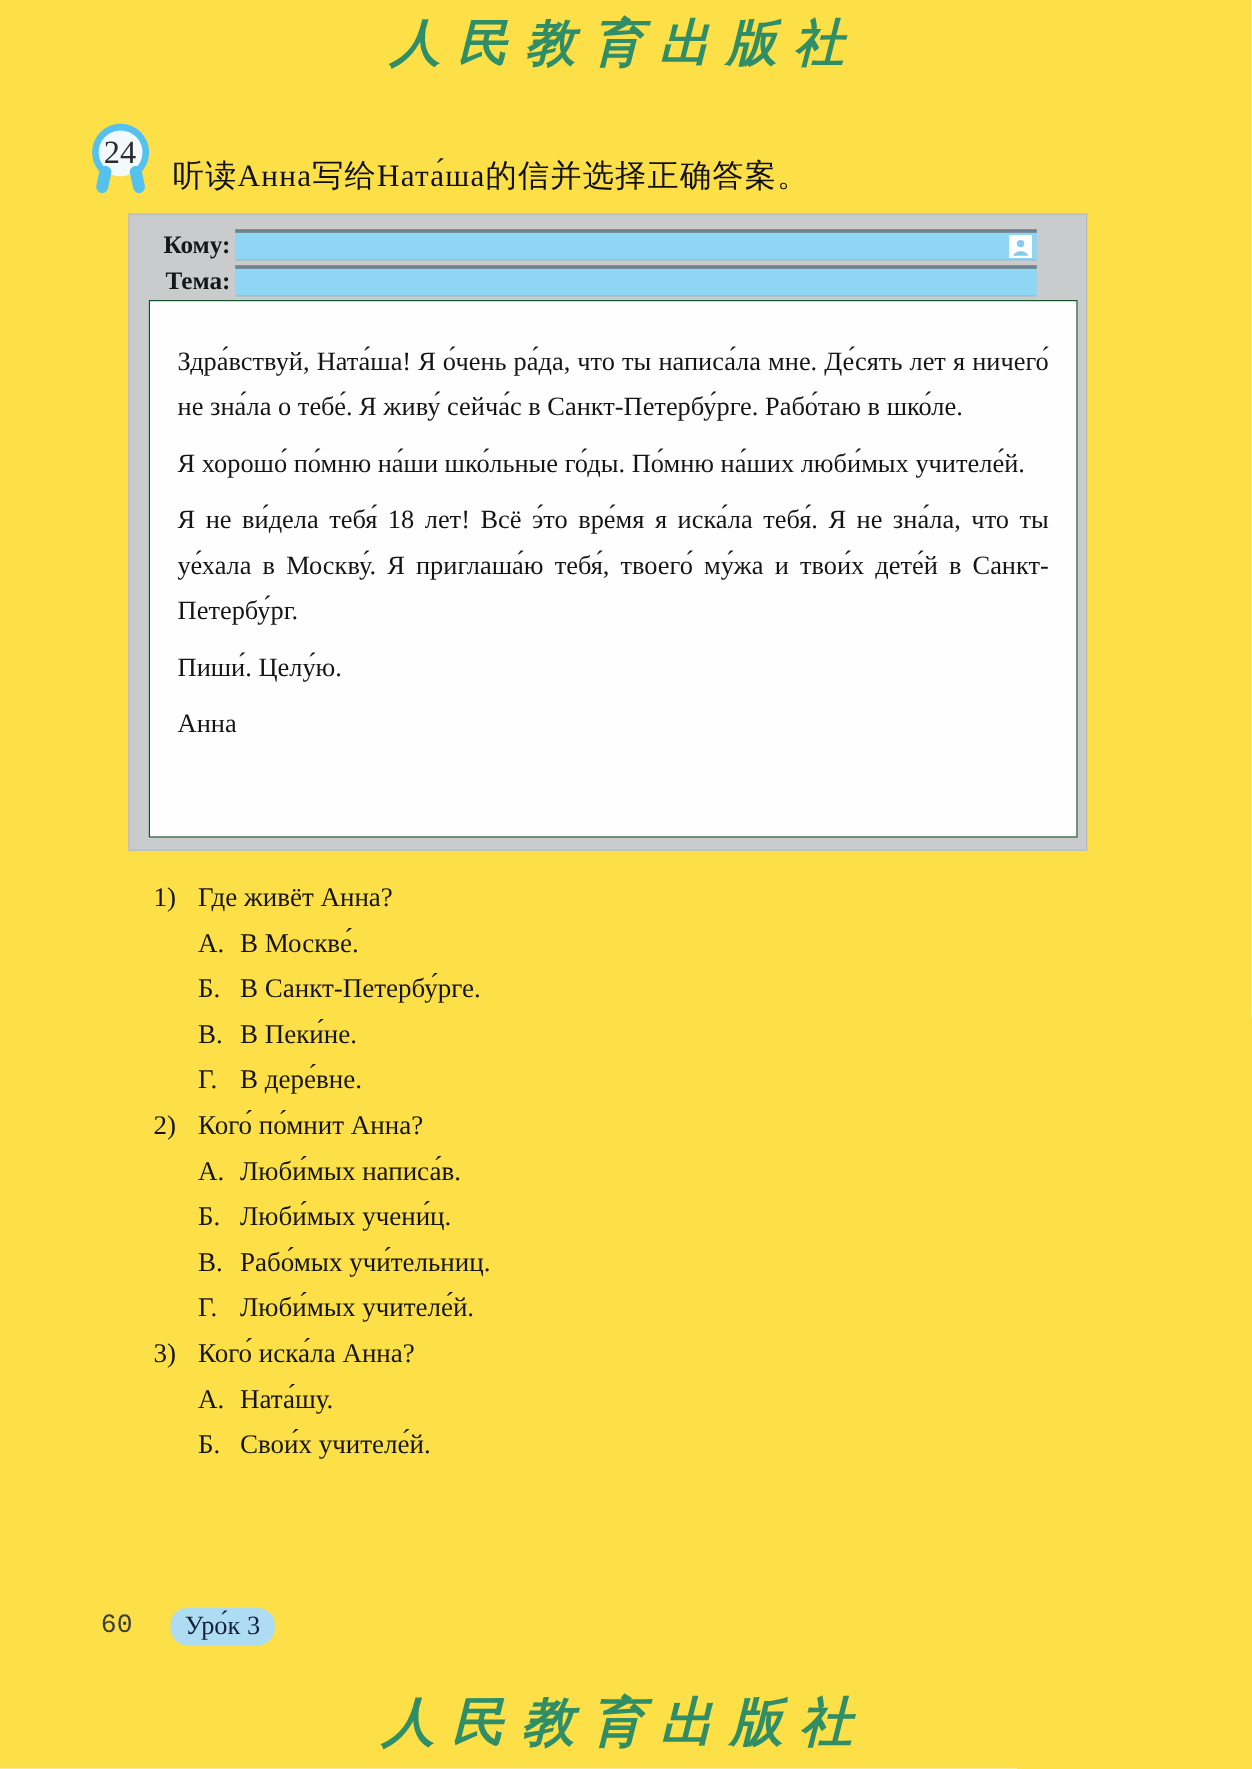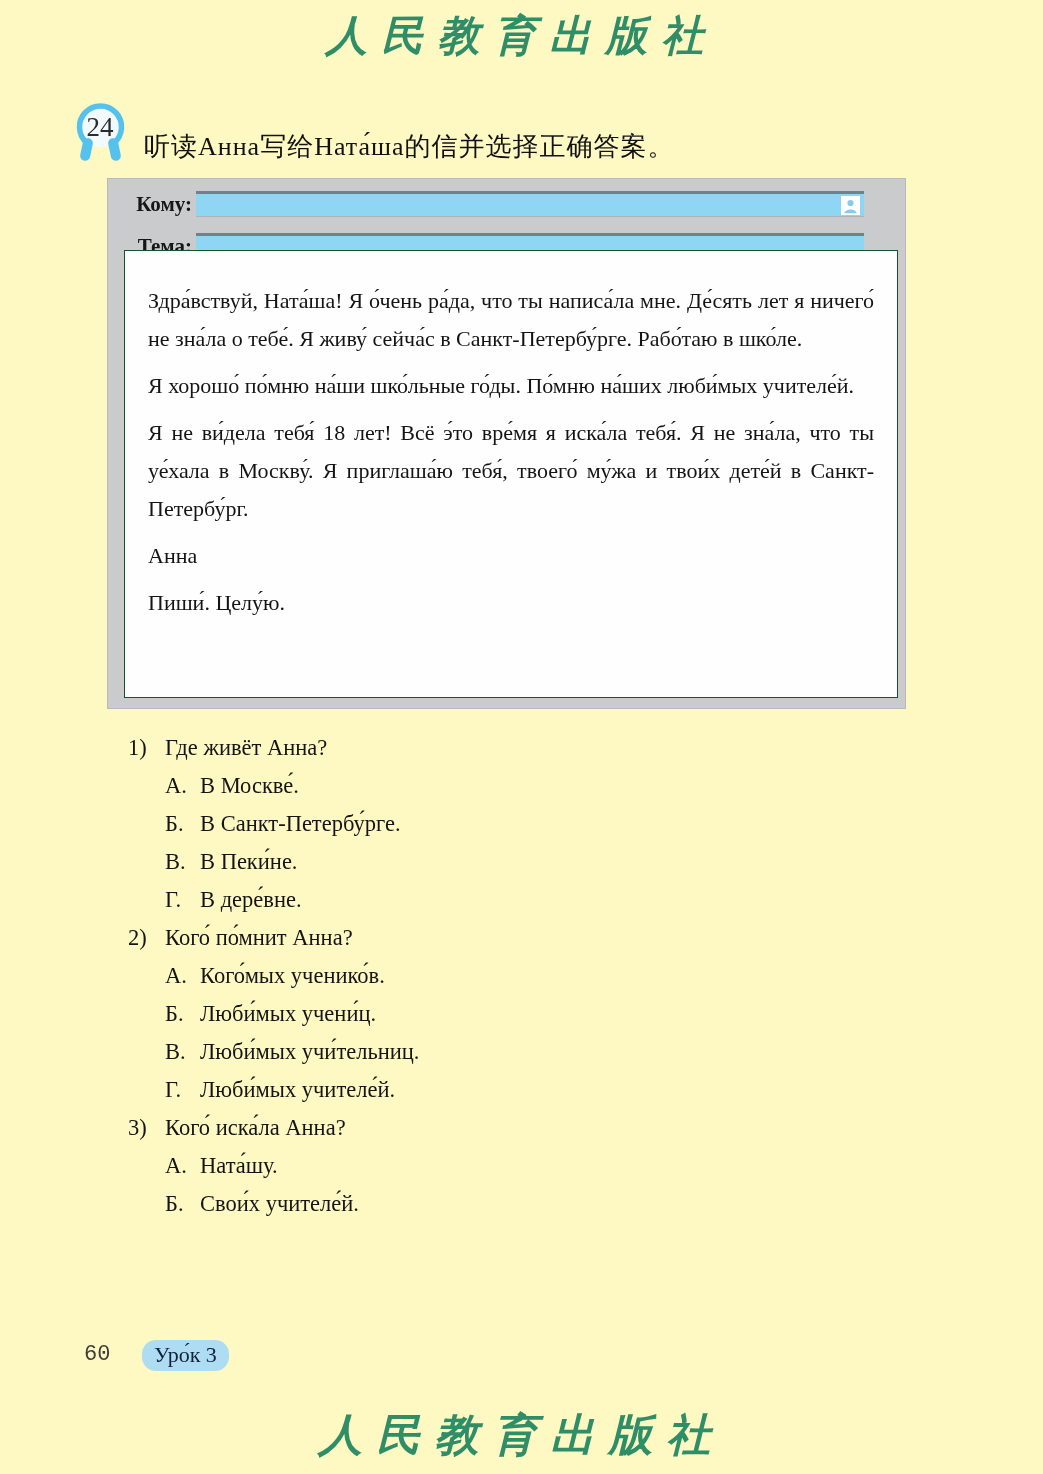--- a/index.html
+++ b/index.html
@@ -1,21 +1,21 @@
 <!DOCTYPE html>
 <html><head>
 <meta charset="utf-8">
 <style>
   * { margin: 0; padding: 0; box-sizing: border-box; }
   html, body { background: #ffffff; }
   .page {
     position: relative;
     width: 1043px;
     height: 1474px;
-    background: #fef9c3;
+    background: #fde047;
     font-family: "Liberation Serif", serif;
     color: #1d1d1d;
     overflow: hidden;
   }
 
   
   .logo {
     position: absolute;
     left: 0; right: 0;
     text-align: center;
@@ -57,21 +57,21 @@
   
   .email-panel {
     position: absolute;
     left: 107px; top: 178px;
     width: 799px; height: 531px;
     background: #c9cbcd;
     border: 1px solid #b7b9ba;
   }
   .field-row { position: absolute; left: 0; width: 100%; height: 28px; }
   .row-to { top: 12px; padding-left: 12px; }
-  .row-subject { top: 54px; }
+  .row-subject { top: 42px; }
   .field-label {
     position: absolute;
     left: 0; top: 0;
     width: 84px; height: 26px;
     text-align: right;
     font-weight: bold;
     font-size: 21px;
     line-height: 26px;
     color: #161616;
   }
@@ -173,22 +173,22 @@
     </div>
     <div class="field-row row-subject">
       <span class="field-label">Тема:</span>
       <div class="field-input" title=""></div>
     </div>
 
     <div class="letter-body">
       <p>Здра́вствуй, Ната́ша! Я о́чень ра́да, что ты написа́ла мне. Де́сять лет я ничего́ не зна́ла о тебе́. Я живу́ сейча́с в Санкт-Петербу́рге. Рабо́таю в шко́ле.</p>
       <p>Я хорошо́ по́мню на́ши шко́льные го́ды. По́мню на́ших люби́мых учителе́й.</p>
       <p>Я не ви́дела тебя́ 18 лет! Всё э́то вре́мя я иска́ла тебя́. Я не зна́ла, что ты уе́хала в Москву́. Я приглаша́ю тебя́, твоего́ му́жа и твои́х дете́й в Санкт-Петербу́рг.</p>
+      <p class="no-justify">Пиши́. Целу́ю.</p>
       <p class="no-justify">Анна</p>
-      <p class="no-justify">Пиши́. Целу́ю.</p>
     </div>
   </div>
 
   <div class="questions">
 
     <div class="q-line">
       <span class="q-num">1)</span>
       <span>Где живёт Анна?</span>
     </div>
     <div class="o-line">
@@ -207,29 +207,29 @@
       <span class="o-letter">Г.</span>
       <span>В дере́вне.</span>
     </div>
 
     <div class="q-line">
       <span class="q-num">2)</span>
       <span>Кого́ по́мнит Анна?</span>
     </div>
     <div class="o-line">
       <span class="o-letter">А.</span>
-      <span>Кого́мых ученико́в.</span>
+      <span>Люби́мых написа́в.</span>
     </div>
     <div class="o-line">
       <span class="o-letter">Б.</span>
       <span>Люби́мых учени́ц.</span>
     </div>
     <div class="o-line">
       <span class="o-letter">В.</span>
-      <span>Люби́мых учи́тельниц.</span>
+      <span>Рабо́мых учи́тельниц.</span>
     </div>
     <div class="o-line">
       <span class="o-letter">Г.</span>
       <span>Люби́мых учителе́й.</span>
     </div>
 
     <div class="q-line">
       <span class="q-num">3)</span>
       <span>Кого́ иска́ла Анна?</span>
     </div>

